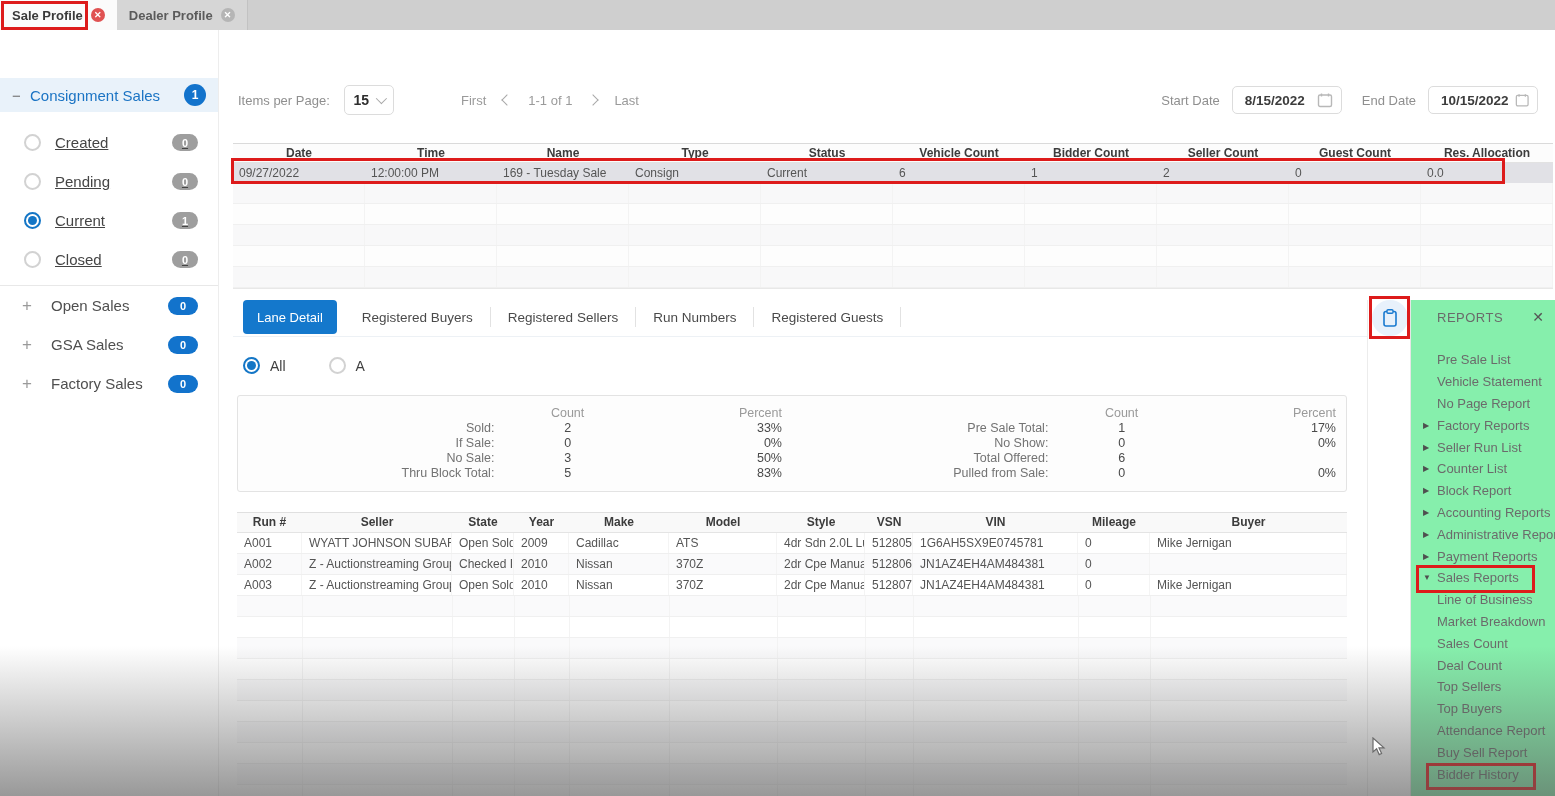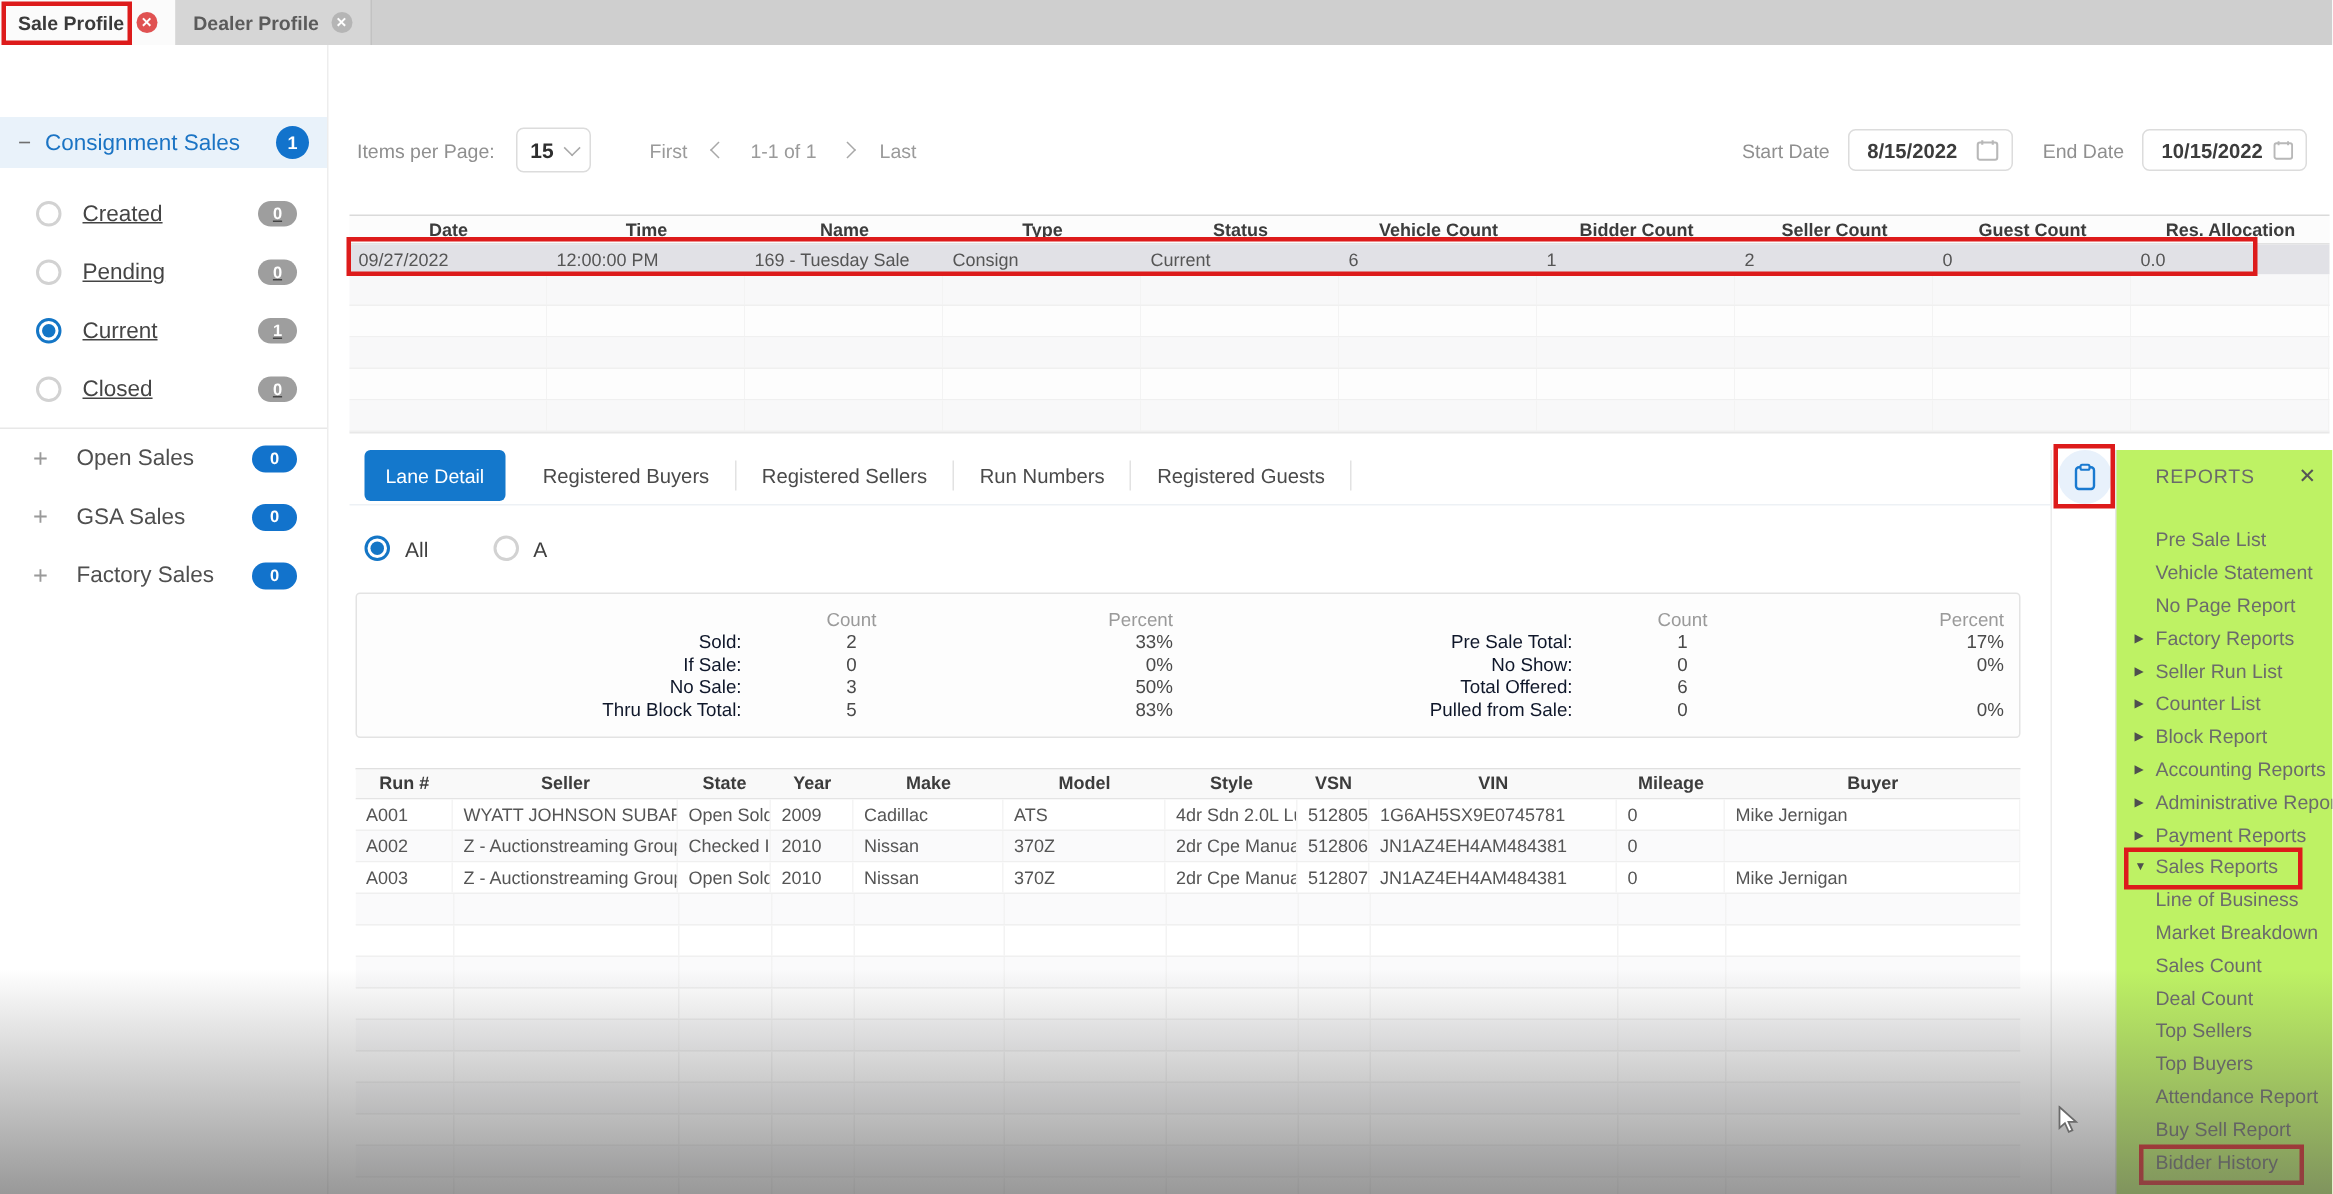--- a/index.html
+++ b/index.html
@@ -47,21 +47,21 @@
   
   .muted{color:#8f8f8f;}
   .ipp{position:absolute;left:238px;top:86px;height:28px;display:flex;align-items:center;gap:14px;font-size:13px;}
   .select{width:48px;height:28px;border:1px solid #dcdcdc;border-radius:5px;display:flex;align-items:center;justify-content:center;
           gap:7px;cursor:pointer;background:#fff;}
   .select .v{font-size:14px;color:#2e2e2e;font-weight:bold;}
   .chev{width:7px;height:7px;border-right:1.6px solid #a8a8a8;border-bottom:1.6px solid #a8a8a8;display:inline-block;}
   .chev.down{transform:rotate(45deg) translateY(-2px);}
   .chev.left{transform:rotate(135deg);}
   .chev.right{transform:rotate(-45deg);}
-  .pager{position:absolute;left:433px;top:86px;height:28px;display:flex;align-items:center;gap:17px;font-size:13px;color:#9a9a9a;}
+  .pager{position:absolute;left:461px;top:86px;height:28px;display:flex;align-items:center;gap:17px;font-size:13px;color:#9a9a9a;}
   .pager .nav{cursor:pointer;}
   .dates{position:absolute;right:17px;top:86px;height:28px;display:flex;align-items:center;gap:12px;font-size:13px;}
   .dateinput{width:110px;height:28px;border:1px solid #dcdcdc;border-radius:5px;display:flex;align-items:center;
              padding:0 8px 0 12px;box-sizing:border-box;gap:6px;cursor:text;background:#fff;}
   .dateinput .v{flex:1;font-size:13.5px;color:#3c3c3c;font-weight:bold;}
   .dates .lab{margin-left:8px;}
 
   
   .sales-table{position:absolute;left:233px;top:143px;width:1320px;border-top:1px solid #dadada;border-bottom:1px solid #e8e8e8;}
   .srow{display:grid;grid-template-columns:repeat(10,1fr);}
@@ -83,21 +83,21 @@
   .tabs-underline{position:absolute;left:233px;top:336px;width:1134px;height:1px;background:#edf1f5;}
 
   
   .lane-radios{position:absolute;left:243px;top:357px;display:flex;align-items:center;gap:43px;}
   .lane-radios .opt{display:flex;align-items:center;gap:10px;cursor:pointer;font-size:14px;color:#3f3f3f;}
 
   
   .summary{position:absolute;left:237px;top:395px;width:1110px;height:97px;border:1px solid #e3e3e3;border-radius:3px;
            background:#fdfdfd;box-sizing:border-box;display:flex;padding-top:9px;}
   .sumhalf{width:50%;display:grid;grid-template-columns:47% 25% 28%;grid-auto-rows:15px;font-size:12.5px;align-items:center;}
-  .sumhalf .lab{text-align:right;color:#0f172a;padding-right:4px;white-space:nowrap;}
+  .sumhalf .lab{text-align:right;color:#737373;padding-right:4px;white-space:nowrap;}
   .sumhalf .cnt{text-align:center;color:#4a4a4a;}
   .sumhalf .pct{text-align:right;color:#4a4a4a;padding-right:10px;}
   .sumhalf .hdr{color:#9a9a9a;}
 
   
   .vtable{position:absolute;left:237px;top:512px;width:1110px;height:284px;overflow:hidden;border-top:1px solid #e0e0e0;}
   .vrow{display:grid;grid-template-columns:65px 150px 62px 55px 100px 108px 88px 48px 165px 72px 1fr;}
   .vrow.head{height:19px;background:#f9f9f9;border-bottom:1px solid #e4e4e4;}
   .vrow.head .c{font-size:12px;font-weight:bold;color:#3c3c3c;text-align:center;line-height:19px;white-space:nowrap;overflow:hidden;}
   .vrow.data{height:20px;border-bottom:1px solid #efefef;cursor:pointer;background:#fff;}
@@ -109,21 +109,21 @@
         linear-gradient(#f3f3f3,#f3f3f3),linear-gradient(#f3f3f3,#f3f3f3),linear-gradient(#f3f3f3,#f3f3f3),
         linear-gradient(#f3f3f3,#f3f3f3);
       background-size:1px 100%;
       background-position:65px 0,215px 0,277px 0,332px 0,432px 0,540px 0,628px 0,676px 0,841px 0,913px 0;}
   .vrow.vempty:nth-child(odd){background-color:#fafafb;}
 
   
   .icon-strip{position:absolute;left:1367px;top:300px;width:43px;height:496px;border-left:1px solid #ececec;background:#fff;}
   .clip-btn{position:absolute;left:4px;top:0px;width:36px;height:36px;border-radius:50%;background:#e8f1fb;
             display:flex;align-items:center;justify-content:center;cursor:pointer;}
-  .reports{position:absolute;left:1410px;top:300px;width:145px;height:496px;border-left:1px solid #e6e6e6;background:#bef264;}
+  .reports{position:absolute;left:1410px;top:300px;width:145px;height:496px;border-left:1px solid #e6e6e6;background:#86efac;}
   .rep-head{display:flex;align-items:center;padding:9px 12px 0 26px;}
   .rep-title{flex:1;font-size:13px;color:#6a6a6a;letter-spacing:0.5px;}
   .rep-close{font-size:14px;color:#555;cursor:pointer;}
   .rep-list{margin-top:24px;}
   .rep-item{position:relative;height:21.8px;display:flex;align-items:center;padding-left:26px;font-size:13px;color:#6b6b6b;
             cursor:pointer;white-space:nowrap;}
   .rep-item .arr{position:absolute;left:12px;font-size:8px;color:#4f4f4f;}
   .rep-item .arr.exp{font-size:8px;}
 
   

